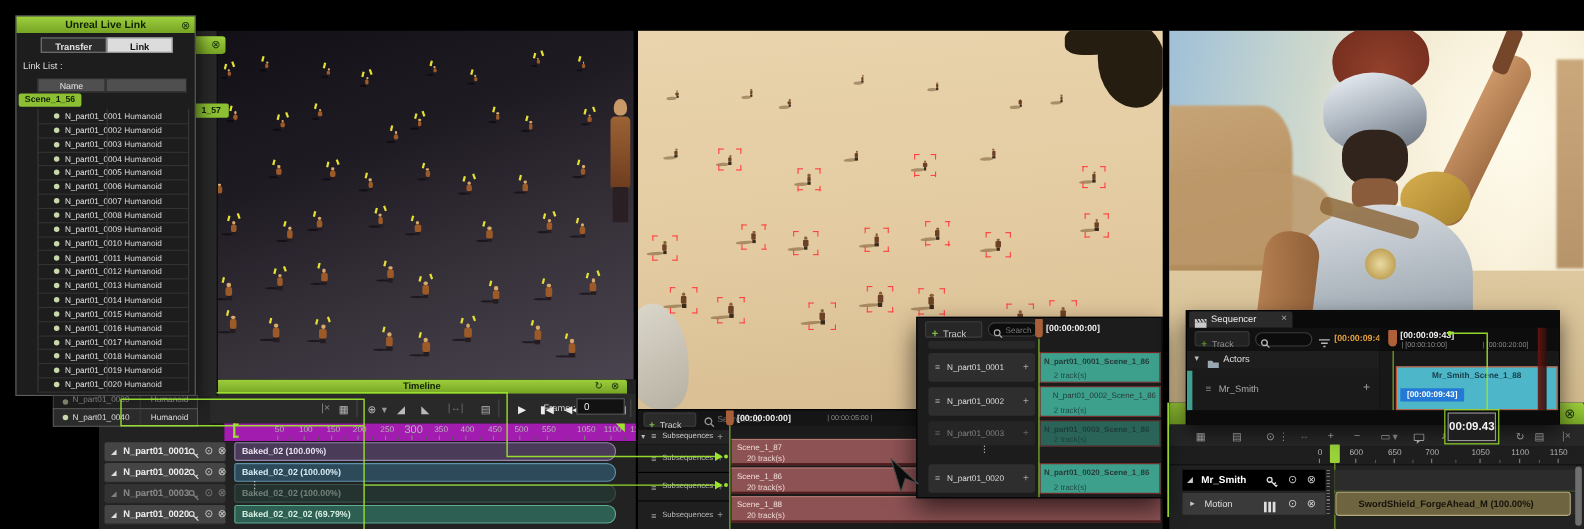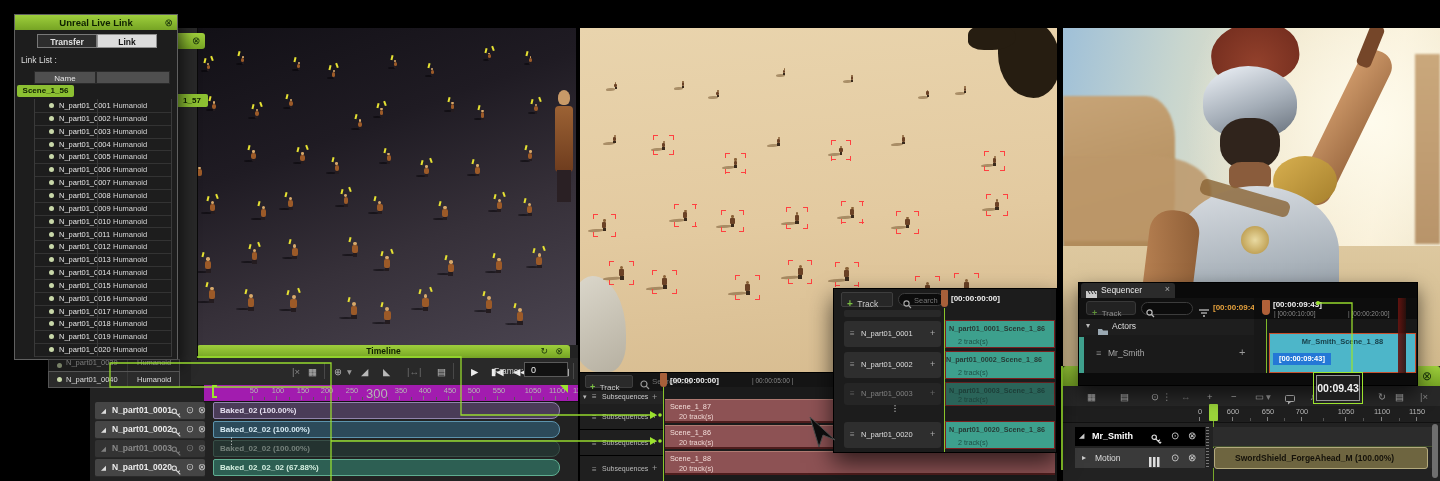--- a/index.html
+++ b/index.html
@@ -810,21 +810,21 @@
         <div style="position: absolute; left: 84.5px; top: 12px; width: 1px; height: 3px; background: rgb(85, 85, 85);"></div>
         <div style="position: absolute; left: 89px; top: 1px; width: 20px; text-align: center; font-size: 7.5px; color: rgb(181, 181, 181);">150</div>
         <div style="position: absolute; left: 97px; top: 11px; width: 1px; height: 4px; background: rgb(129, 129, 129);"></div>
         <div style="position: absolute; left: 109px; top: 12px; width: 1px; height: 3px; background: rgb(85, 85, 85);"></div>
         <div style="position: absolute; left: 113px; top: 1px; width: 20px; text-align: center; font-size: 7.5px; color: rgb(181, 181, 181);">200</div>
         <div style="position: absolute; left: 121px; top: 11px; width: 1px; height: 4px; background: rgb(129, 129, 129);"></div>
         <div style="position: absolute; left: 133.5px; top: 12px; width: 1px; height: 3px; background: rgb(85, 85, 85);"></div>
         <div style="position: absolute; left: 138px; top: 1px; width: 20px; text-align: center; font-size: 7.5px; color: rgb(181, 181, 181);">250</div>
         <div style="position: absolute; left: 146px; top: 11px; width: 1px; height: 4px; background: rgb(129, 129, 129);"></div>
         <div style="position: absolute; left: 158px; top: 12px; width: 1px; height: 3px; background: rgb(85, 85, 85);"></div>
-        <div style="position: absolute; left: 162px; top: 1px; width: 20px; text-align: center; font-size: 13px; color: rgb(181, 181, 181);">300</div>
+        <div style="position: absolute; left: 162px; top: 1px; width: 20px; text-align: center; font-size: 10px; color: rgb(181, 181, 181);">300</div>
         <div style="position: absolute; left: 170px; top: 11px; width: 1px; height: 4px; background: rgb(129, 129, 129);"></div>
         <div style="position: absolute; left: 182.5px; top: 12px; width: 1px; height: 3px; background: rgb(85, 85, 85);"></div>
         <div style="position: absolute; left: 187px; top: 1px; width: 20px; text-align: center; font-size: 7.5px; color: rgb(181, 181, 181);">350</div>
         <div style="position: absolute; left: 195px; top: 11px; width: 1px; height: 4px; background: rgb(129, 129, 129);"></div>
         <div style="position: absolute; left: 207px; top: 12px; width: 1px; height: 3px; background: rgb(85, 85, 85);"></div>
         <div style="position: absolute; left: 211px; top: 1px; width: 20px; text-align: center; font-size: 7.5px; color: rgb(181, 181, 181);">400</div>
         <div style="position: absolute; left: 219px; top: 11px; width: 1px; height: 4px; background: rgb(129, 129, 129);"></div>
         <div style="position: absolute; left: 231.5px; top: 12px; width: 1px; height: 3px; background: rgb(85, 85, 85);"></div>
         <div style="position: absolute; left: 236px; top: 1px; width: 20px; text-align: center; font-size: 7.5px; color: rgb(181, 181, 181);">450</div>
         <div style="position: absolute; left: 244px; top: 11px; width: 1px; height: 4px; background: rgb(129, 129, 129);"></div>
@@ -890,21 +890,21 @@
           <div style="position: absolute; left: 5px; top: 0px; width: 110px; height: 17px; background: rgb(69, 69, 69); border-radius: 2px; border-bottom: 1px solid rgb(42, 42, 42);">
             <div style="position: absolute; left: 6px; top: 5px; font-size: 6.5px; color: rgb(221, 221, 221);">◢</div>
             <div style="position: absolute; left: 17px; top: 3px; font-size: 8.5px; font-weight: bold; color: rgb(236, 236, 236);">N_part01_0020</div>
             <div style="position: absolute; left: 76px; top: 3px; width: 11px; height: 11px;"><svg width="11" height="11" viewBox="0 0 11 11">
                 <circle cx="3.2" cy="3.2" r="2.2" fill="none" stroke="#ddd" stroke-width="1.1"></circle>
                 <path d="M4.8 4.8 L9.3 9.3 M7.2 7.2 l1.5 -1.5" stroke="#ddd" stroke-width="1.1" fill="none"></path>
               </svg></div>
             <div style="position: absolute; left: 91px; top: 2px; font-size: 9.5px; color: rgb(204, 204, 204);">⊙</div>
             <div style="position: absolute; left: 103px; top: 2px; font-size: 9.5px; color: rgb(204, 204, 204);">⊗</div>
           </div>
-          <div style="position: absolute; left: 123px; top: 0px; width: 347px; height: 17px; background: rgb(45, 95, 83); border: 1px solid rgb(95, 174, 145); border-radius: 2px 8px 8px 2px; box-sizing: border-box; font-size: 8px; font-weight: bold; color: rgb(214, 240, 226); line-height: 15px; padding-left: 6px; white-space: nowrap; overflow: hidden;">Baked_02_02_02 (67.88%)</div>
+          <div style="position: absolute; left: 123px; top: 0px; width: 347px; height: 17px; background: rgb(45, 95, 83); border: 1px solid rgb(95, 174, 145); border-radius: 2px 8px 8px 2px; box-sizing: border-box; font-size: 8px; font-weight: bold; color: rgb(214, 240, 226); line-height: 15px; padding-left: 6px; white-space: nowrap; overflow: hidden;">Baked_02_02_02 (69.79%)</div>
         </div>
       </div>
     <div class="a" style="left:137px;top:93px;width:3px;height:18px;color:#ddd;font-size:9px;line-height:6px;text-align:center;">
       <span>⋮</span>
     </div>
   </div>
 
   <div id="subseq" class="a" style="left:580px;top:372px;width:477px;height:109px;background:#151515;border-top:1px solid #000;z-index:5;overflow:hidden;">
     <div class="a" style="left:5px;top:2px;width:48px;height:13px;background:#2a2a2a;border:1px solid #3e3e3e;border-radius:2px;box-sizing:border-box;">
       <span style="color:#7bc043;font-size:9px;font-weight:bold;margin-left:4px;">+</span>
@@ -999,21 +999,21 @@
           <div style="position: absolute; left: 86px; top: 7px; font-size: 9px; color: rgb(170, 170, 170);">+</div>
         </div>
         <div style="position: absolute; left: 57px; top: 117px; width: 3px; height: 15px; color: rgb(238, 238, 238); font-size: 8px; line-height: 5px; text-align: center;">⋮</div>
       </div>
     <div id="cs-clips" class="a" style="left:111px;top:0;width:111px;height:165px;">
         <div style="position: absolute; left: 0px; top: 31px; width: 110px; height: 28px; background: rgb(61, 160, 141); border: 1px solid rgb(122, 32, 32); box-sizing: border-box; overflow: hidden;">
           <div style="position: absolute; left: 3px; top: 3px; font-size: 7.2px; font-weight: bold; color: rgb(38, 59, 54); white-space: nowrap;">N_part01_0001_Scene_1_86</div>
           <div style="position: absolute; left: 12px; top: 16px; font-size: 7.2px; color: rgb(29, 79, 69);">2 track(s)</div>
         </div>
         <div style="position: absolute; left: 0px; top: 62px; width: 110px; height: 28px; background: rgb(61, 160, 141); border: 1px solid rgb(122, 32, 32); box-sizing: border-box; overflow: hidden;">
-          <div style="position: absolute; left: 0; top: 3px; font-size: 7.2px; font-weight: bold; color: rgb(38, 59, 54); white-space: nowrap;">N_part01_0002_Scene_1_86</div>
+          <div style="position: absolute; left: 11px; top: 3px; font-size: 7.2px; font-weight: normal; color: rgb(38, 59, 54); white-space: nowrap;">N_part01_0002_Scene_1_86</div>
           <div style="position: absolute; left: 12px; top: 16px; font-size: 7.2px; color: rgb(29, 79, 69);">2 track(s)</div>
         </div>
         <div style="position: absolute; left: 0px; top: 93px; width: 110px; height: 24px; background: rgb(47, 125, 110); border: 1px solid rgb(122, 32, 32); box-sizing: border-box; overflow: hidden; opacity: 0.75;">
           <div style="position: absolute; left: 3px; top: 3px; font-size: 7.2px; font-weight: bold; color: rgb(29, 74, 66); white-space: nowrap;">N_part01_0003_Scene_1_86</div>
           <div style="position: absolute; left: 12px; top: 12px; font-size: 7.2px; color: rgb(29, 79, 69);">2 track(s)</div>
         </div>
         <div style="position: absolute; left: 0px; top: 132px; width: 110px; height: 28px; background: rgb(61, 160, 141); border: 1px solid rgb(122, 32, 32); box-sizing: border-box; overflow: hidden;">
           <div style="position: absolute; left: 3px; top: 3px; font-size: 7.2px; font-weight: bold; color: rgb(38, 59, 54); white-space: nowrap;">N_part01_0020_Scene_1_86</div>
           <div style="position: absolute; left: 12px; top: 16px; font-size: 7.2px; color: rgb(29, 79, 69);">2 track(s)</div>
         </div>

